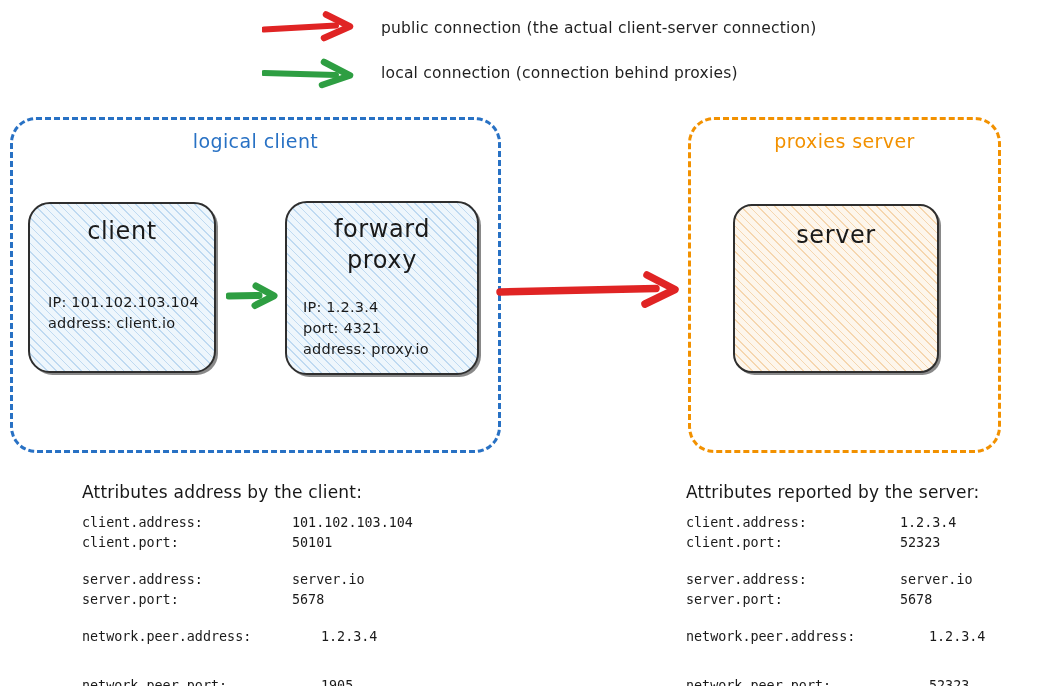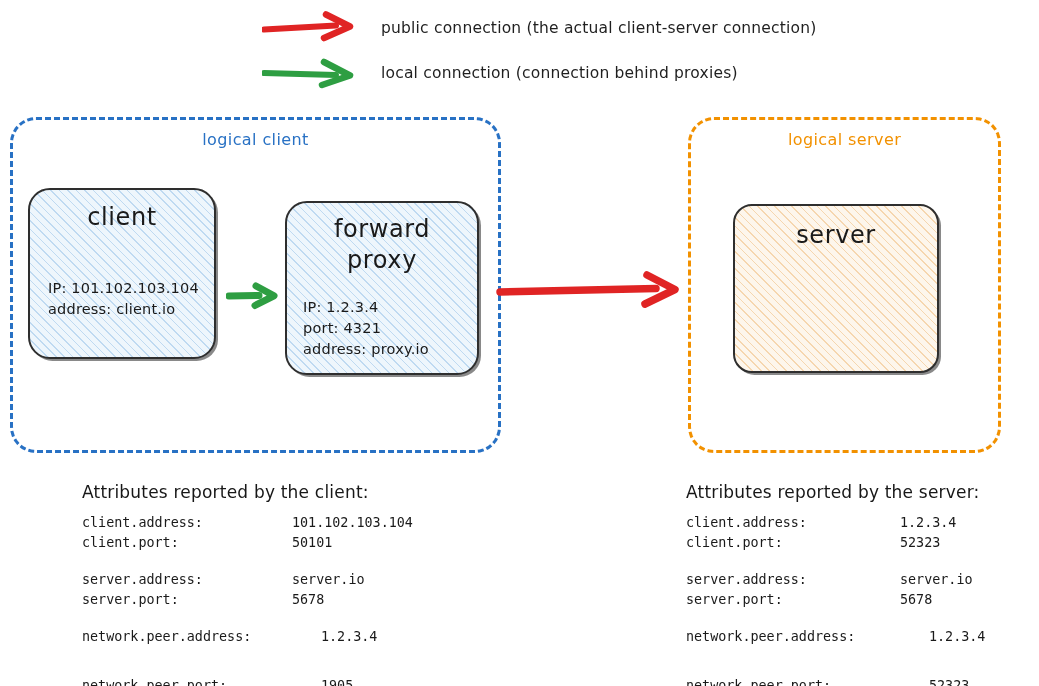--- a/index.html
+++ b/index.html
@@ -54,21 +54,21 @@
   .group-server {
     border: 3px dashed #f29100;
   }
   .group-label {
     position: absolute;
     top: 10px;
     left: 0;
     width: 100%;
     text-align: center;
     font-family: "DejaVu Sans", sans-serif;
-    font-size: 16px;
+    font-size: 19px;
     letter-spacing: 0.4px;
     white-space: nowrap;
   }
   .group-client .group-label { color: #2871c4; }
   .group-server .group-label { color: #f29100; }
 
   
   .node {
     position: absolute;
     border-radius: 22px;
@@ -166,21 +166,21 @@
       <path d="M2,17 L74,19" stroke="#2e9e42" stroke-width="6" stroke-linecap="round" fill="none"></path>
       <path d="M62,6 L88,19.5 L60,29" stroke="#2e9e42" stroke-width="6.5" stroke-linecap="round" stroke-linejoin="round" fill="none"></path>
     </svg>
     <span class="legend-label">local connection (connection behind proxies)</span>
   </div>
 
   <div class="group group-client" style="left:10px; top:117px; width:491px; height:336px;">
     <div class="group-label">logical client</div>
   </div>
 
-  <div class="node node-blue" style="left:28px; top:188px; width:188px; height:171px;">
+  <div class="node node-blue" style="left:28px; top:202px; width:188px; height:171px;">
     <div class="node-title" style="top:12px;">client</div>
     <div class="node-props" style="left:18px; top:88px;">IP: 101.102.103.104
 address: client.io</div>
   </div>
 
   <svg class="flow-arrow" style="left:226px; top:280px;" width="54" height="32" viewBox="0 0 54 32">
     <path d="M3,16 L33,15.5" stroke="#2e9e42" stroke-width="7" stroke-linecap="round" fill="none"></path>
     <path d="M30,6 L48,15.8 L29,25.5" stroke="#2e9e42" stroke-width="7" stroke-linecap="round" stroke-linejoin="round" fill="none"></path>
   </svg>
 
@@ -191,29 +191,29 @@
 port: 4321
 address: proxy.io</div>
   </div>
 
   <svg class="flow-arrow" style="left:496px; top:268px;" width="186" height="46" viewBox="0 0 186 46">
     <path d="M4,24 L160,20.5" stroke="#e02424" stroke-width="7.5" stroke-linecap="round" fill="none"></path>
     <path d="M151,7 L179,21.5 L149,36" stroke="#e02424" stroke-width="7.5" stroke-linecap="round" stroke-linejoin="round" fill="none"></path>
   </svg>
 
   <div class="group group-server" style="left:688px; top:117px; width:313px; height:336px;">
-    <div class="group-label">logical server</div>
+    <div class="group-label">proxies server</div>
   </div>
 
   <div class="node node-orange" style="left:733px; top:204px; width:206px; height:169px;">
     <div class="node-title" style="top:14px;">server</div>
   </div>
 
   <div class="attr-panel" style="left:82px; top:482px;">
-    <div class="attr-heading">Attributes reported by the client:</div>
+    <div class="attr-heading">Attributes address by the client:</div>
 
     <div class="attr-group" style="--keycol:210px;">
       <span class="attr-key">client.address:</span>
       <span class="attr-val">101.102.103.104</span>
       <span class="attr-key">client.port:</span>
       <span class="attr-val">50101</span>
     </div>
 
     <div class="attr-group" style="--keycol:210px;">
       <span class="attr-key">server.address:</span>

